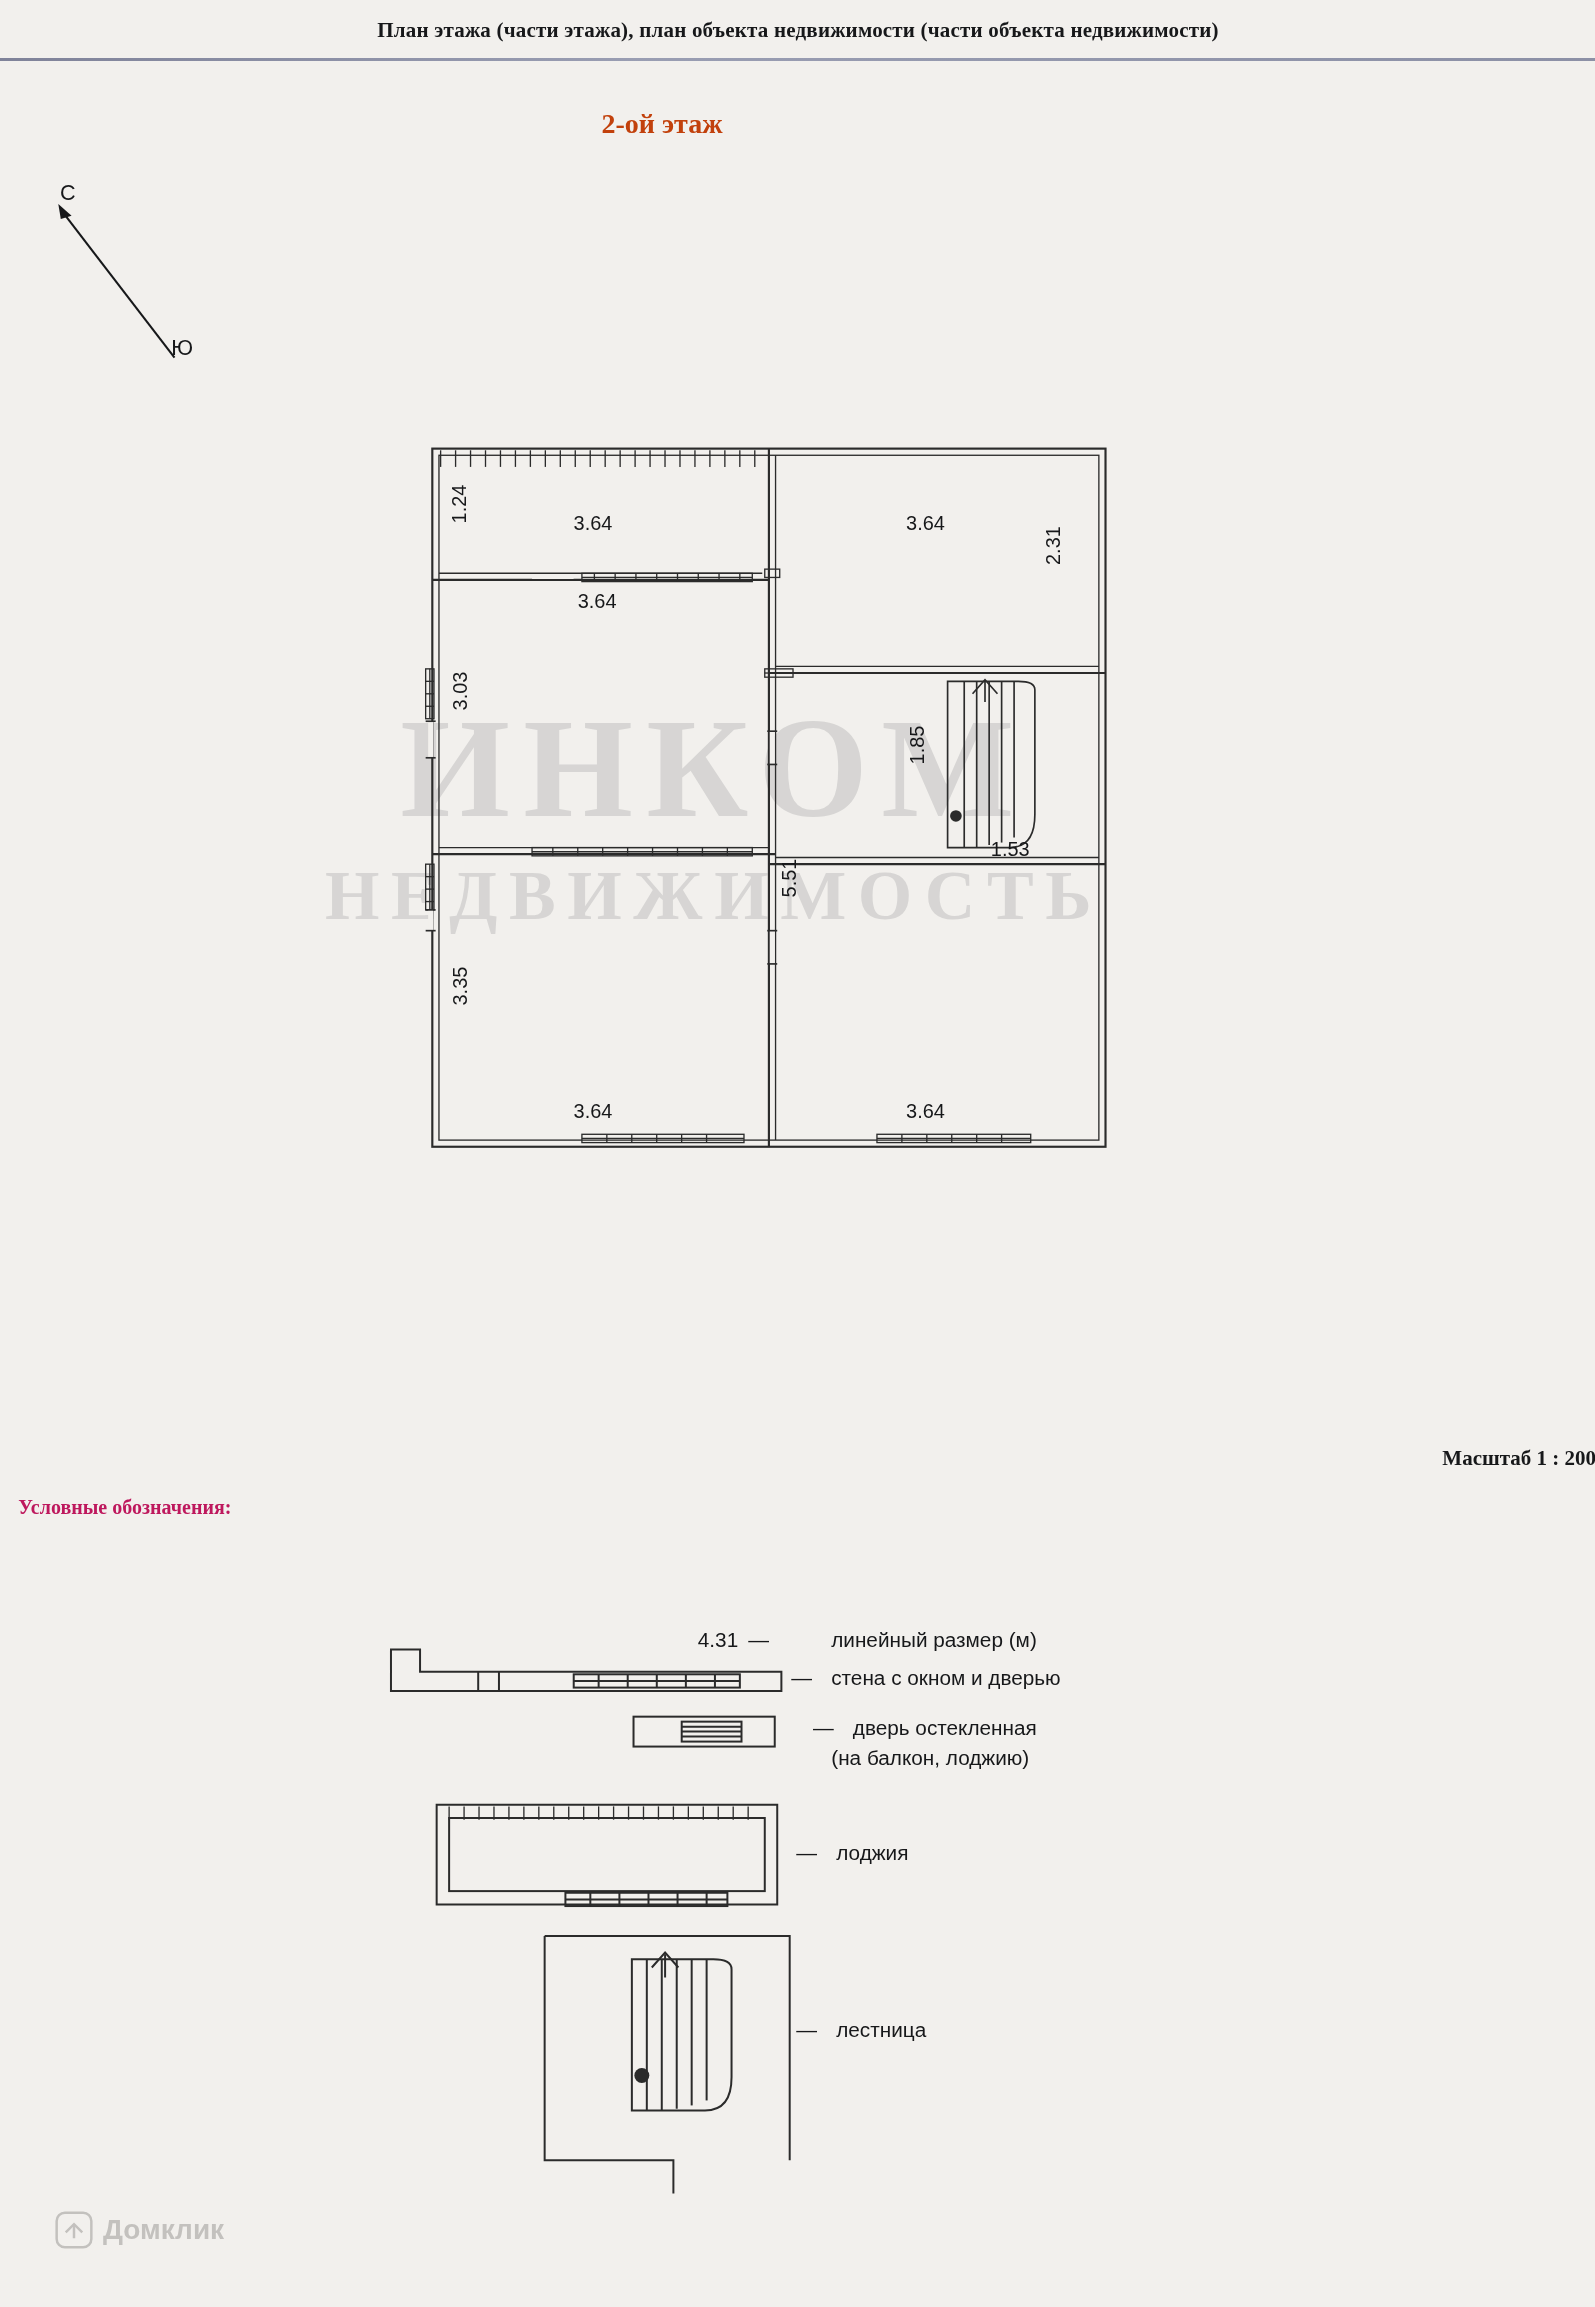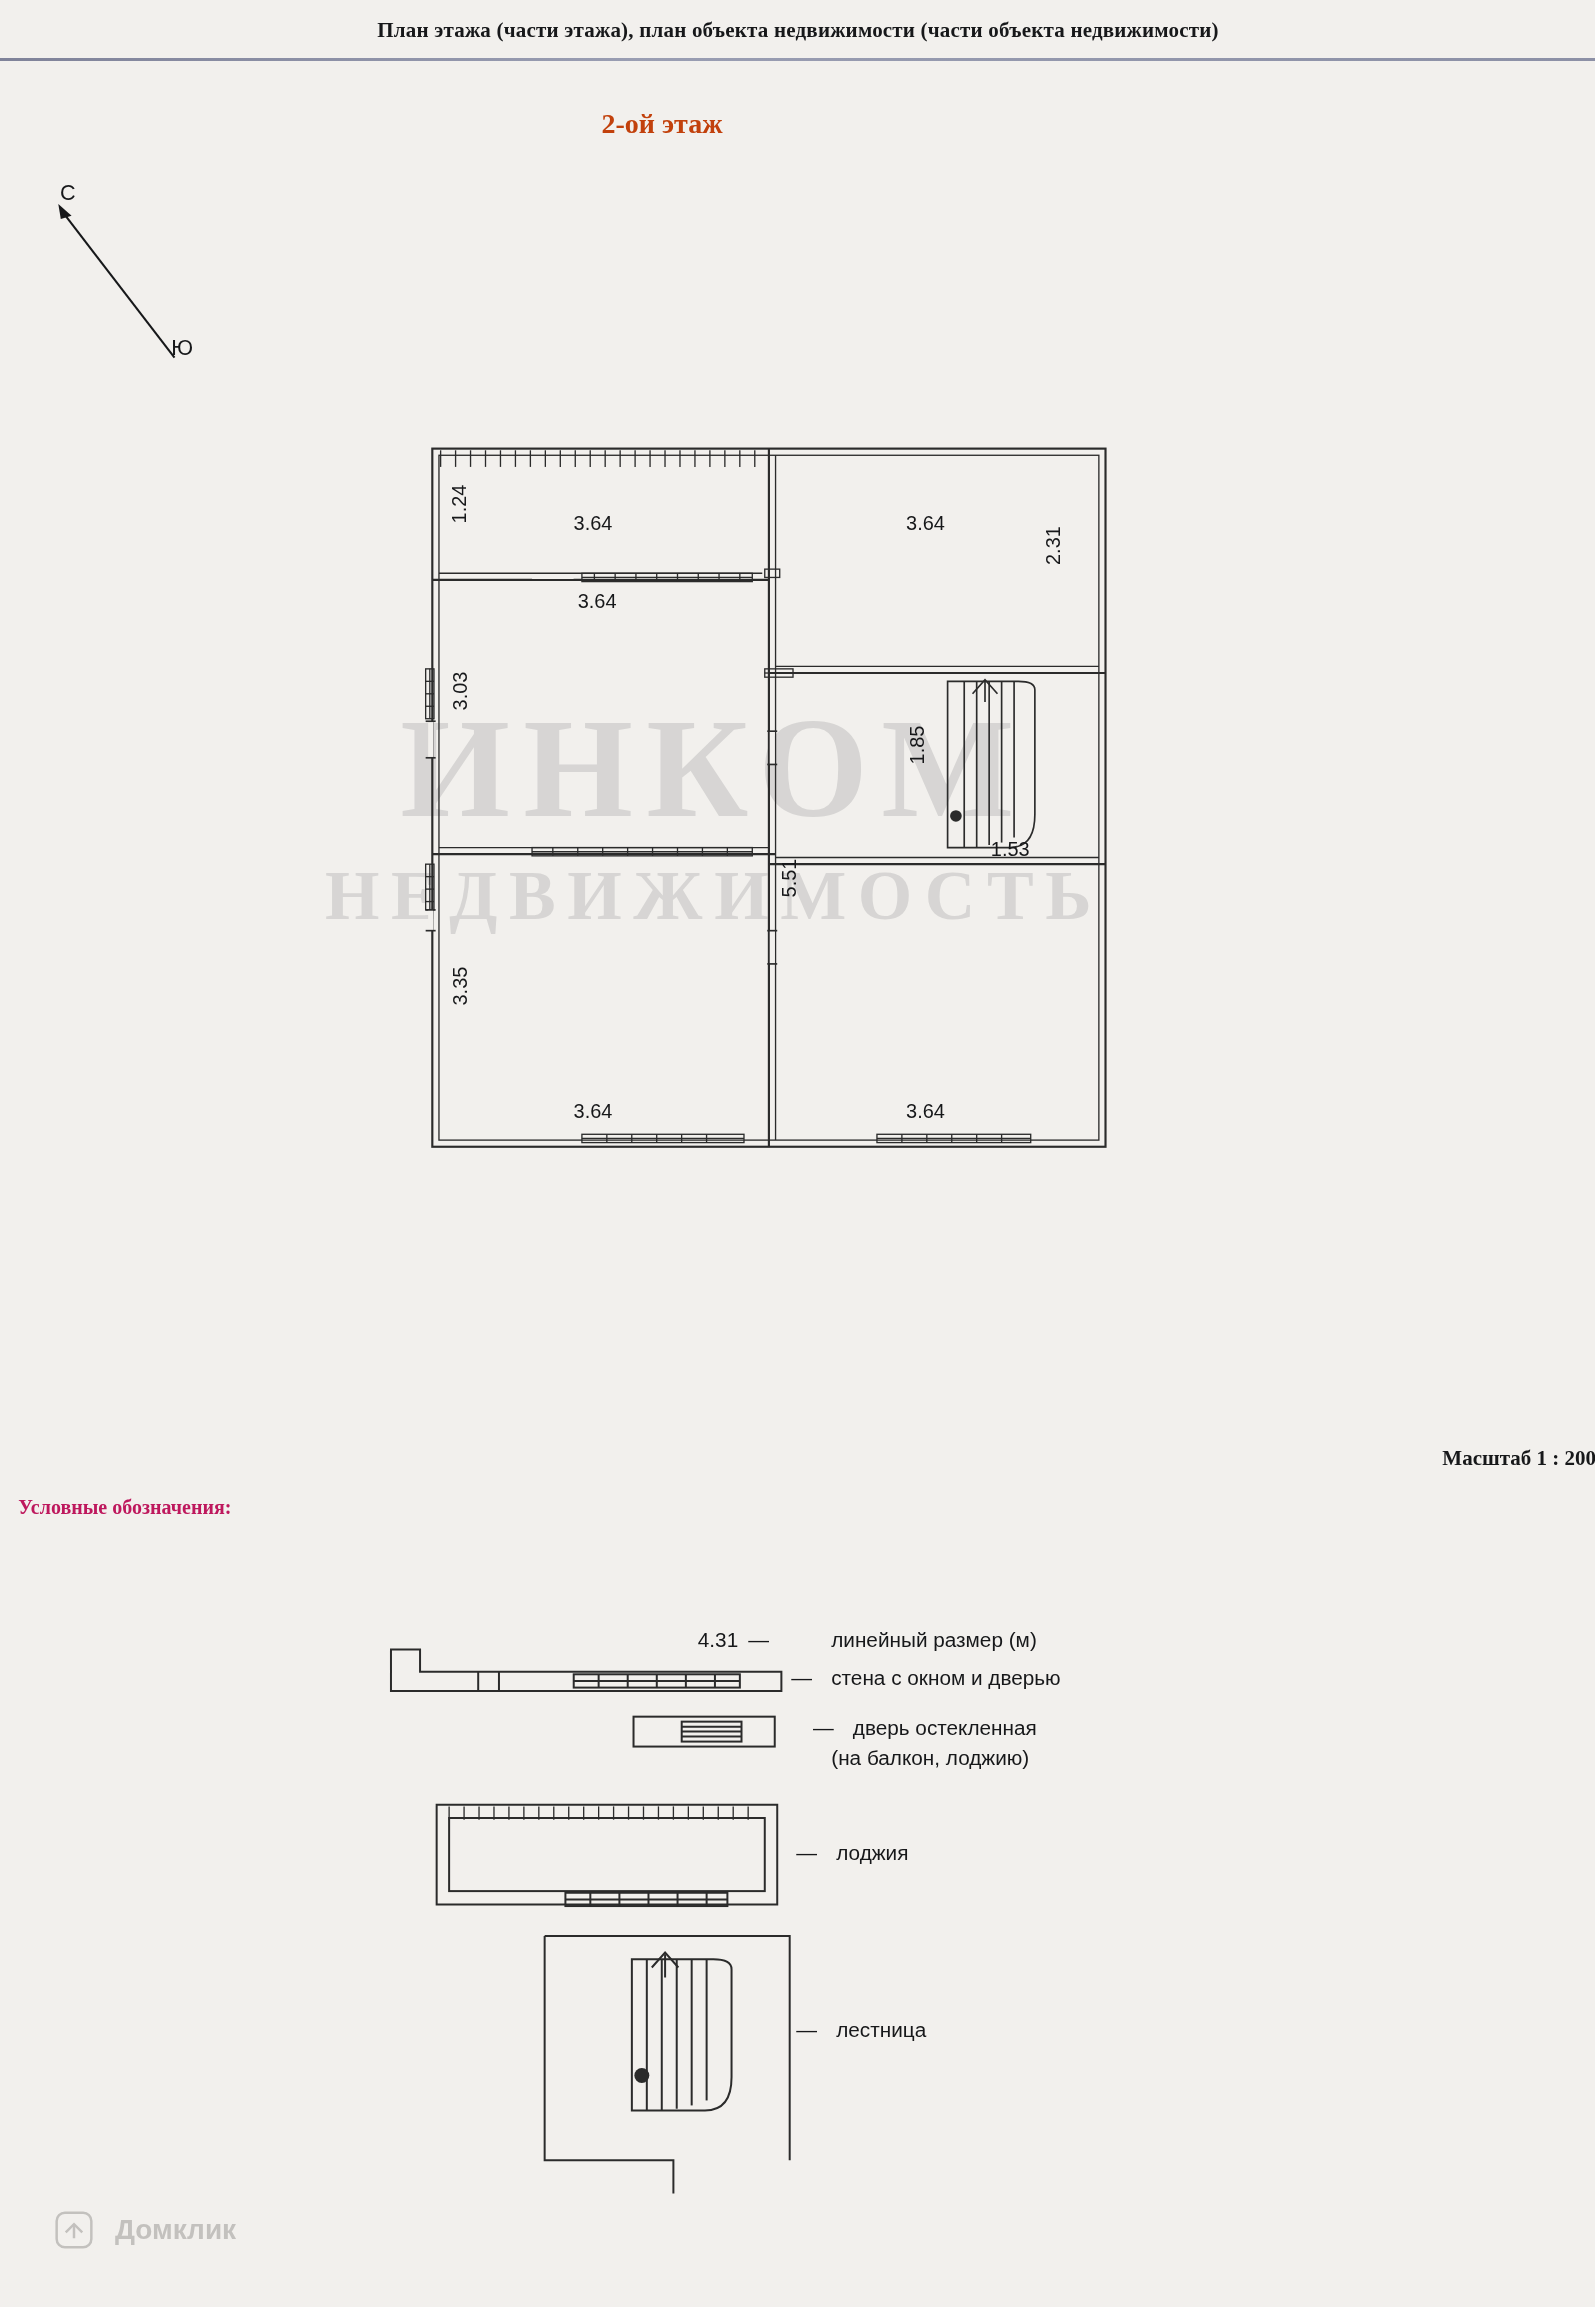--- a/index.html
+++ b/index.html
@@ -58,21 +58,20 @@
     letter-spacing:11.6px;margin-top:17px;font-family:"Liberation Serif",serif;
   }
   .domclick{
     position:absolute;left:55px;top:2211px;
     display:flex;align-items:center;gap:10px;
     color:#b9b7b4;
   }
   .domclick .dc-text{
     font-size:28px;font-weight:bold;font-family:"Liberation Sans",sans-serif;
     color:#c3c1be;
-    margin-left:12px;
   }
   svg{display:block;}
   text{font-family:"Liberation Sans",sans-serif;}
 </style>
 </head>
 <body>
 
 <div class="page">
 
   <div class="title">План этажа (части этажа), план объекта недвижимости (части объекта недвижимости)</div>

